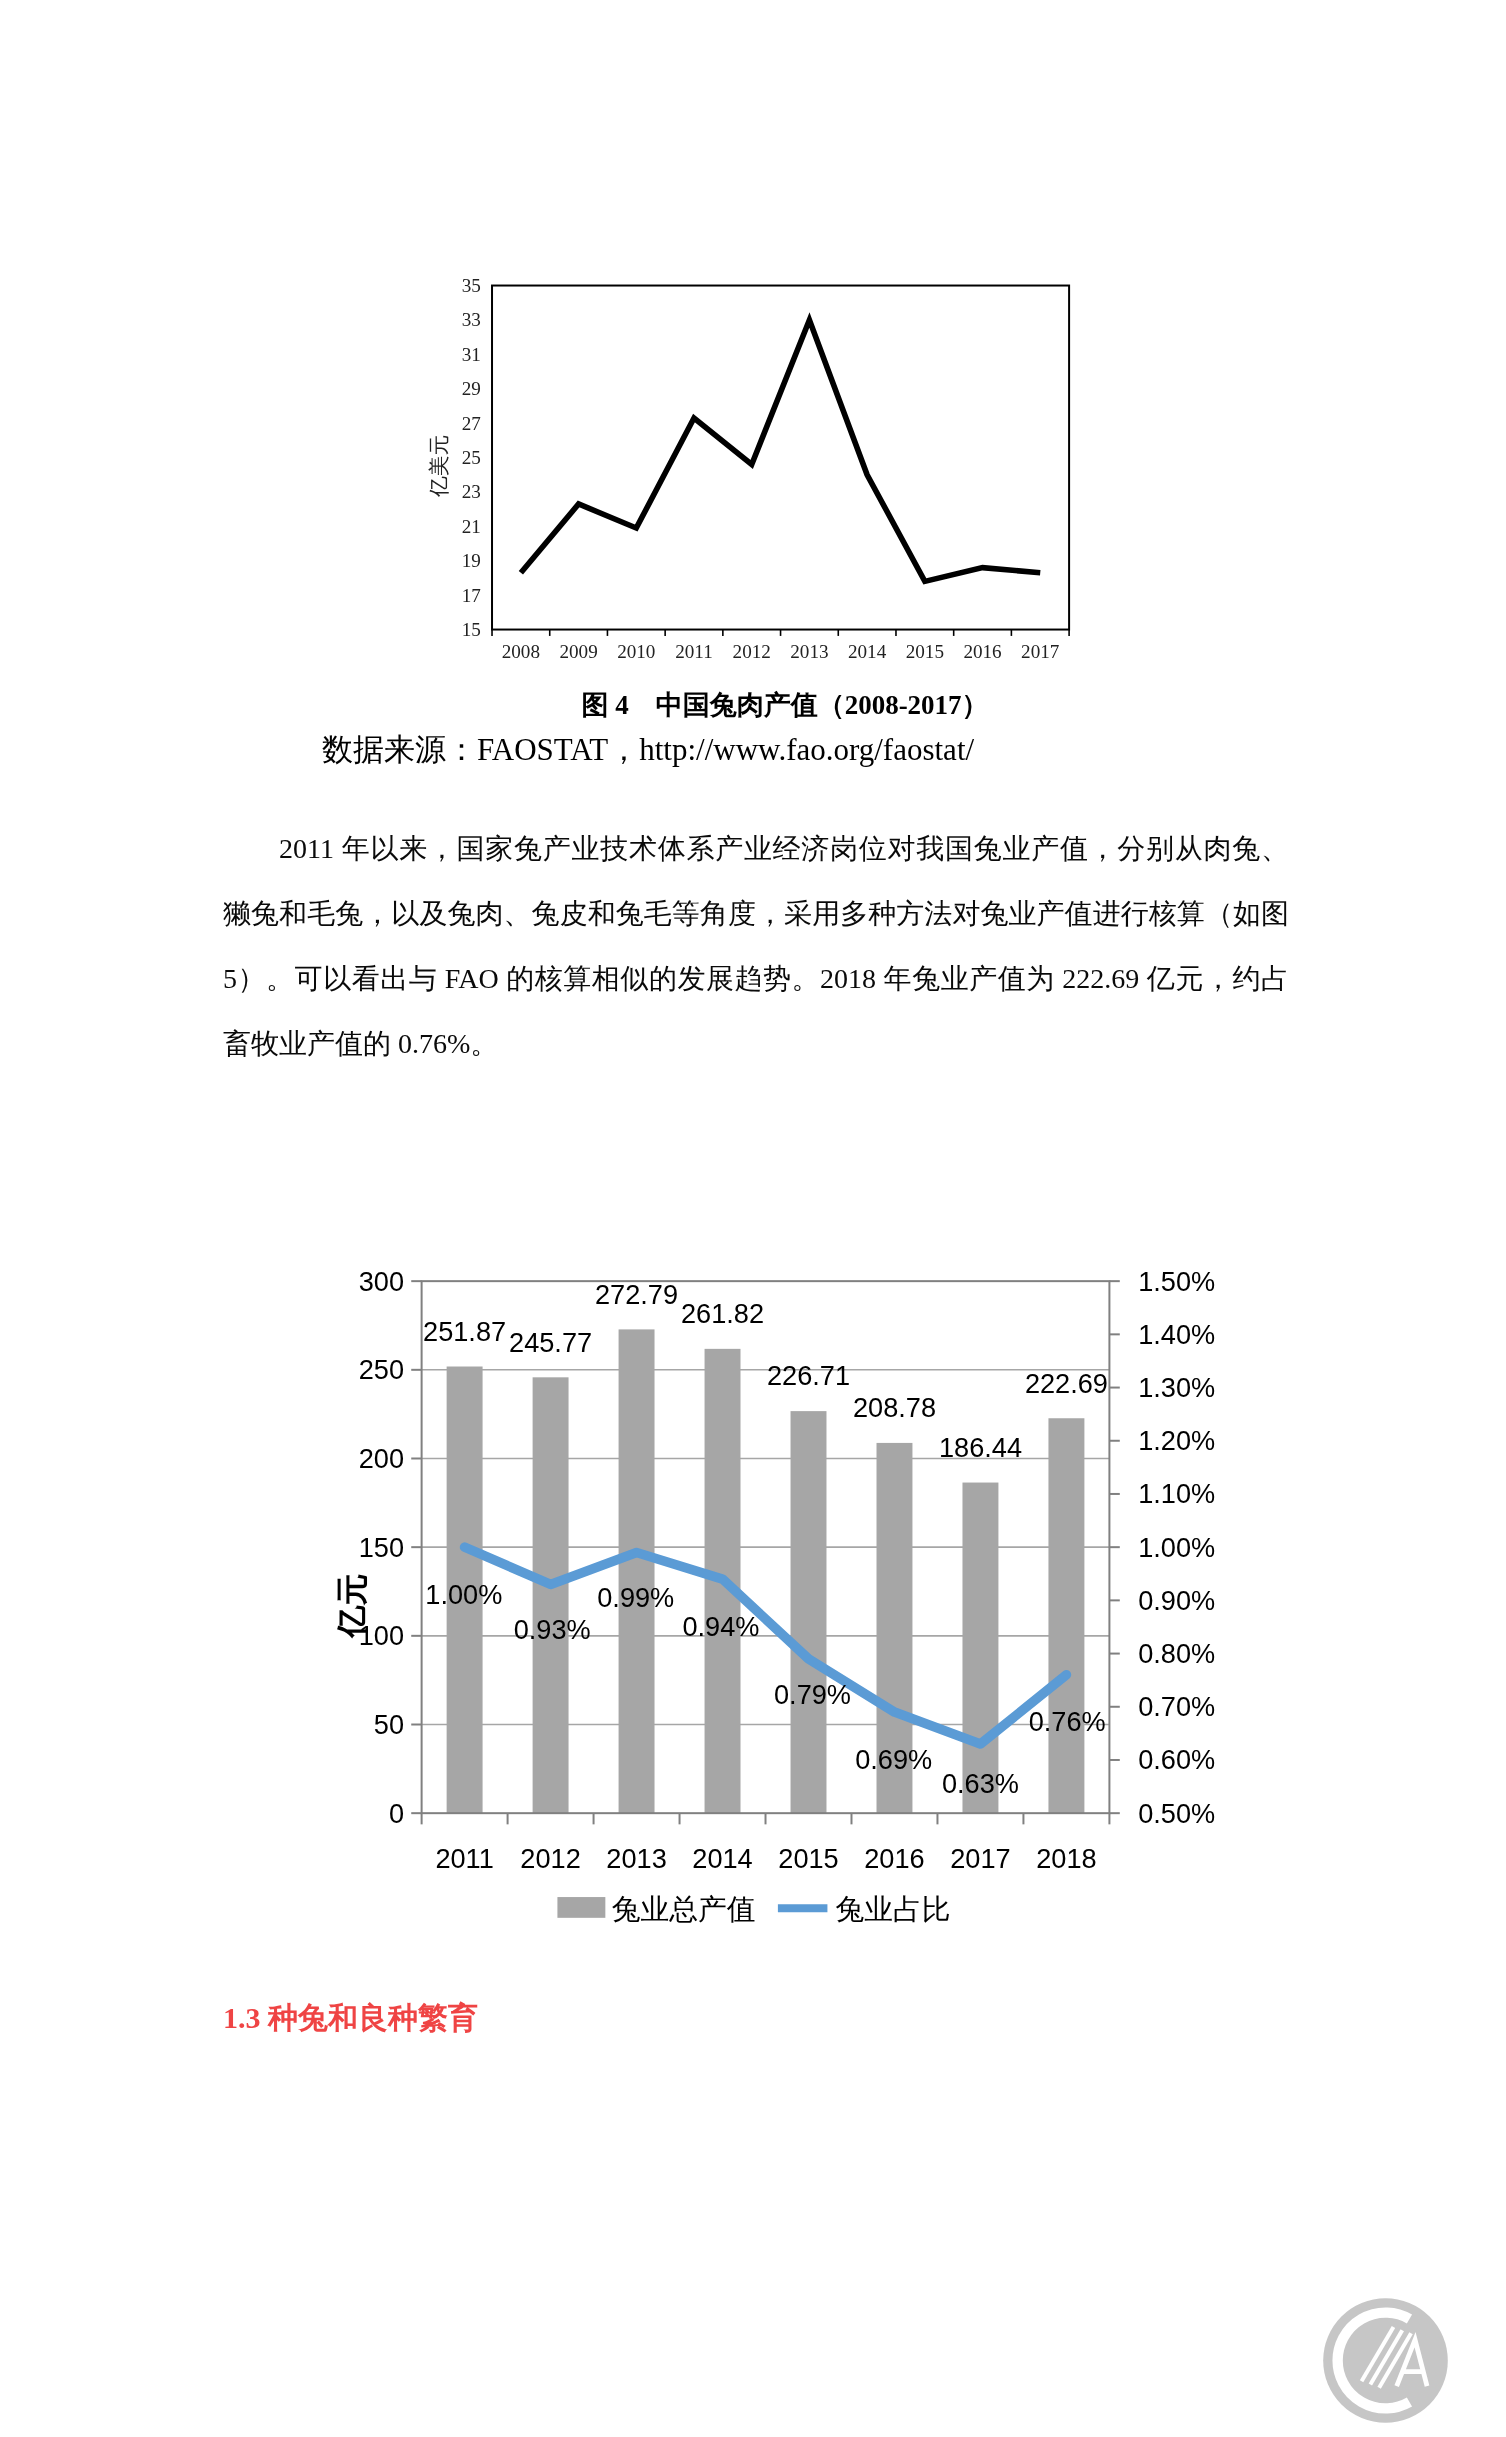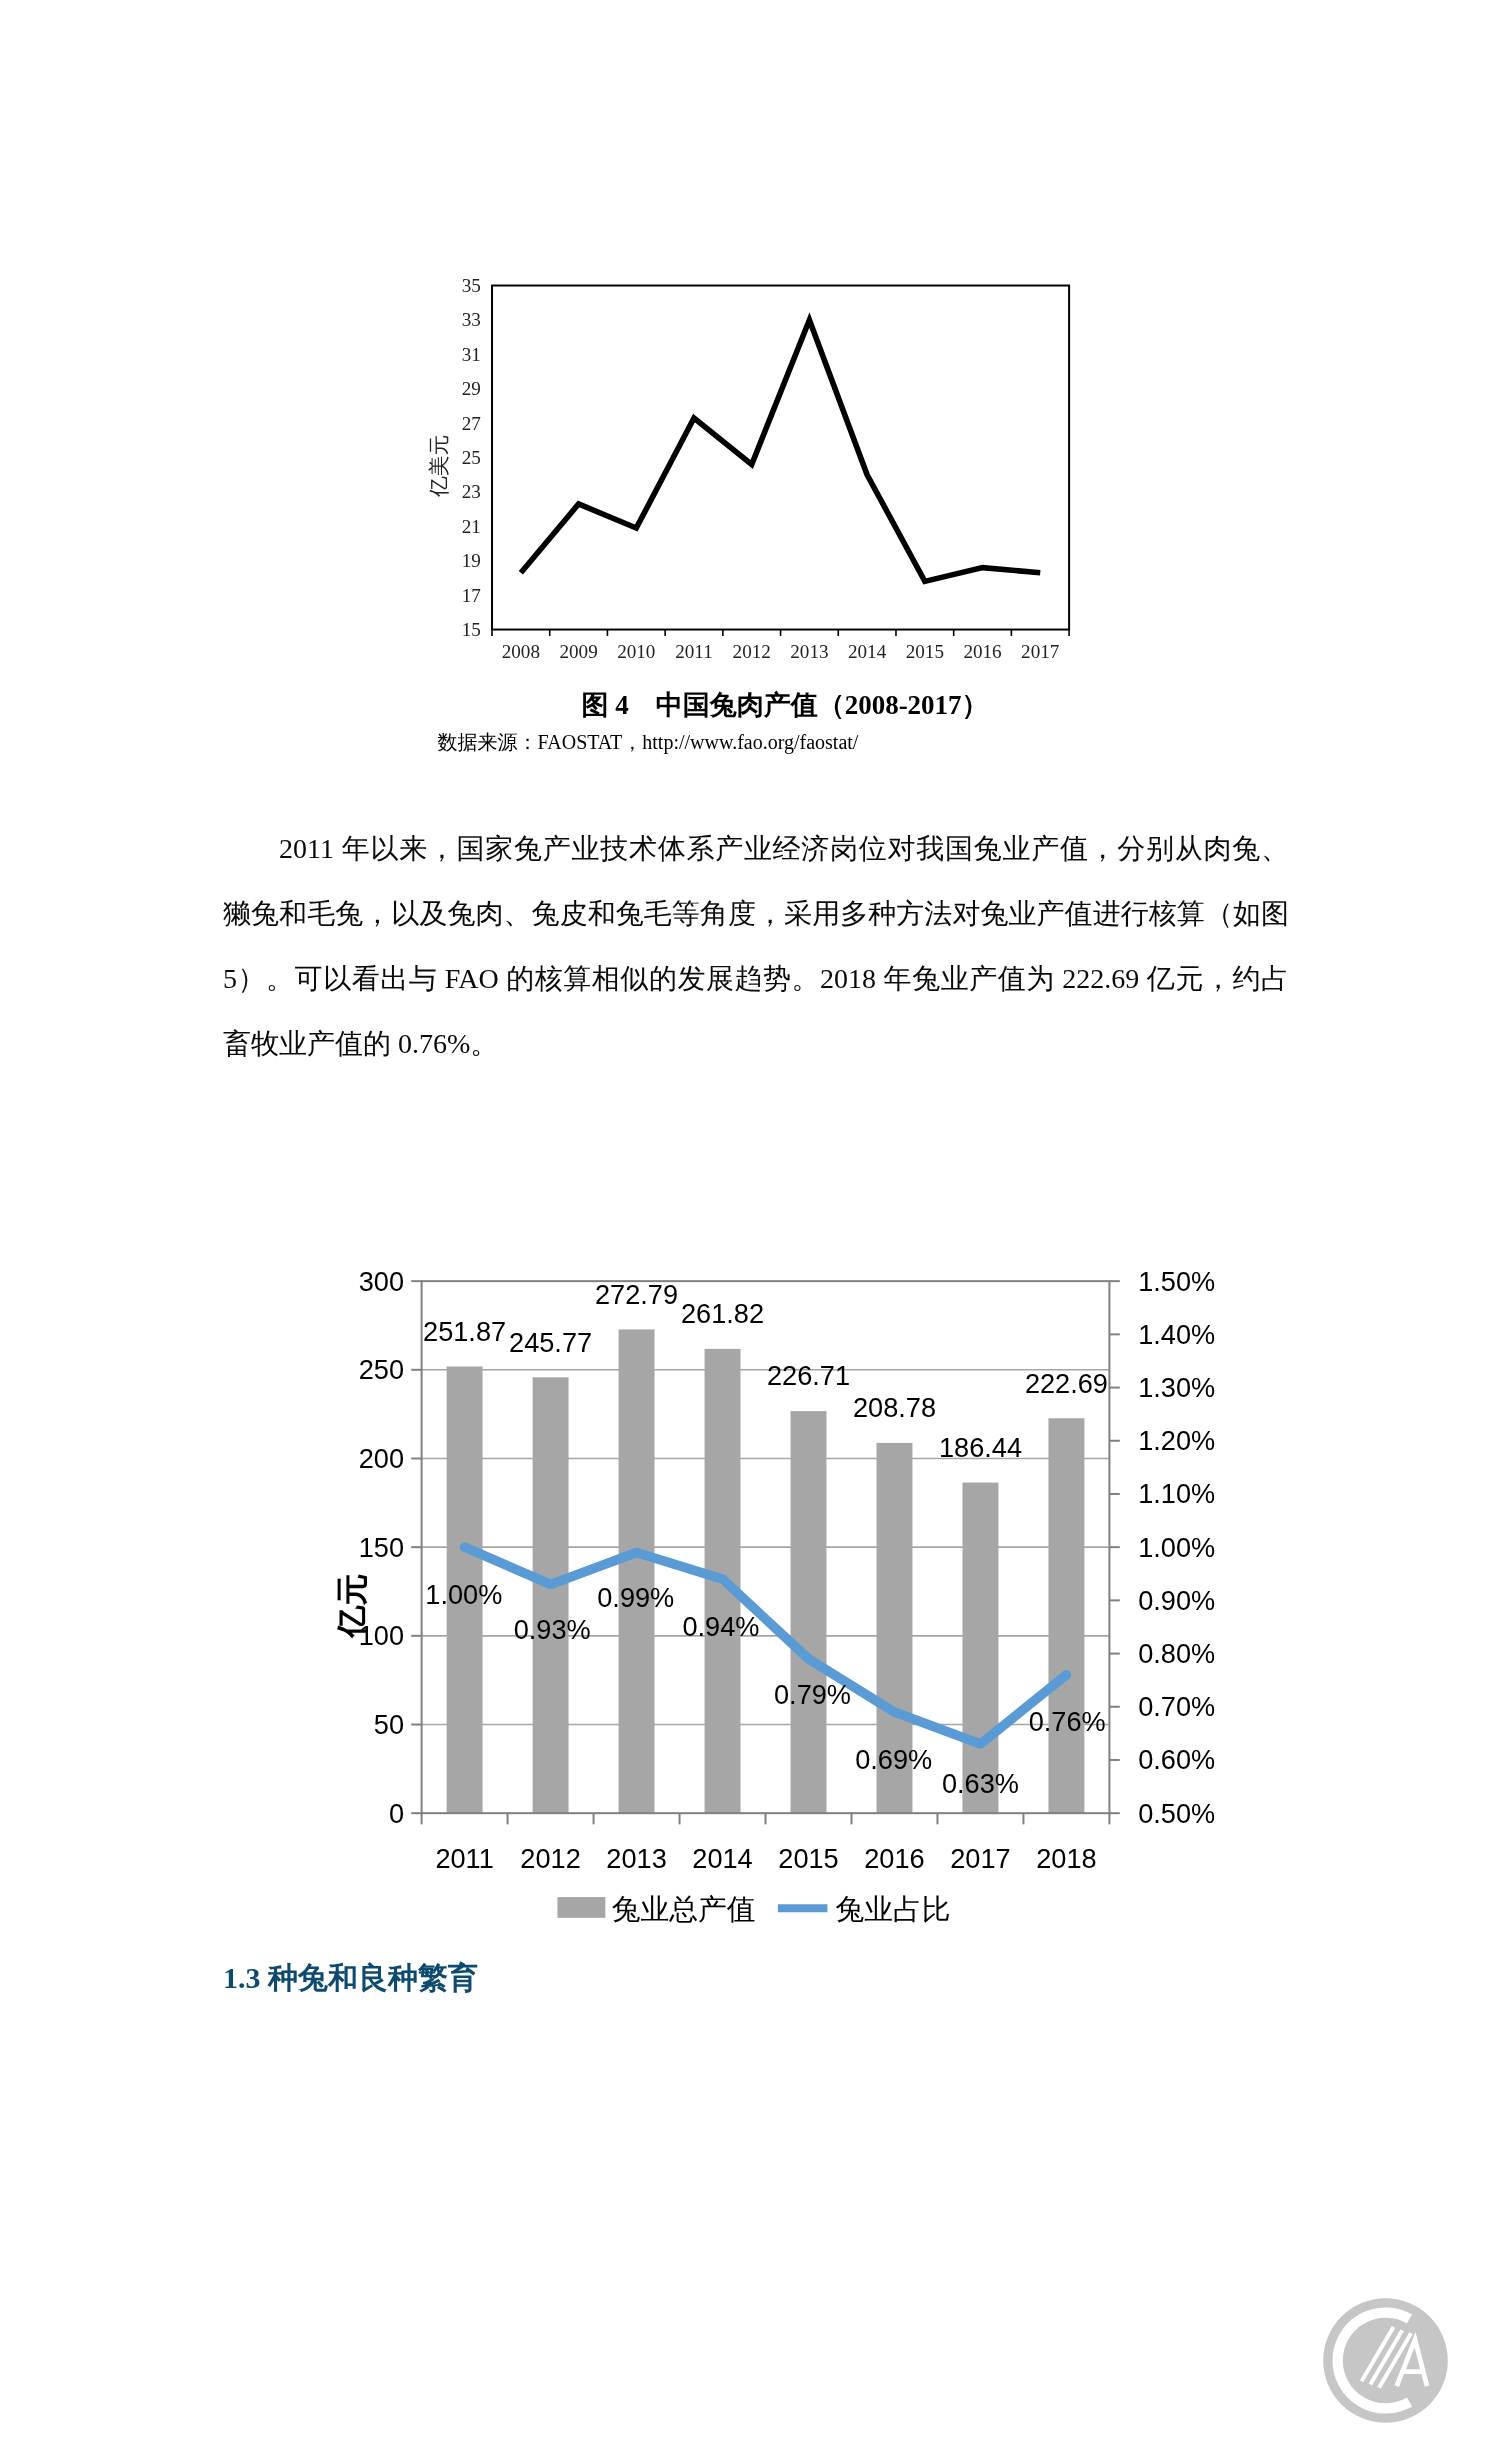--- a/index.html
+++ b/index.html
@@ -13,34 +13,34 @@
     color:#111111;
   }
   .abs{position:absolute;}
   .chart-box{position:absolute;text-decoration:underline;}
   .caption{
     width:1506px; text-align:center; font-weight:bold;
     color:#000000;
     padding-left:32px;
   }
   .fig4-caption{top:687px; left:0; font-size:27px;}
-  .fig4-source{top:729px; left:0; width:1296px; text-align:center; font-size:20px; color:#000;}
+  .fig4-source{top:729px; left:0; width:1296px; text-align:center; font-size:31px; color:#000;}
   .fig5-caption{top:1965px; left:0; font-size:29px;}
   .fig5-source{top:2010px; left:0; width:1506px; text-align:center; font-size:24px; color:#000;}
   .body-para{
     left:223px; width:1066px;
     font-size:28px; line-height:65px;
     text-align:justify; text-indent:2em;
     color:#0a0a0a; margin:0;
   }
   .para1{top:816px;}
   .para2{top:2131px; line-height:48px;}
   .section-heading{
-    left:223px; top:1958px;
-    font-size:30px; font-weight:bold; color:#0c4a6e; margin:0;
+    left:223px; top:1998px;
+    font-size:30px; font-weight:bold; color:#ef4444; margin:0;
   }
   svg text{user-select:none;}
   .c1-label{font-family:"Liberation Serif","DejaVu Serif",serif; font-size:24px; fill:#222222;}
   .c2-label{font-family:"Liberation Sans","DejaVu Sans",sans-serif; font-size:34px; fill:#000000;}
   .c2-datalabel{font-family:"Liberation Sans","DejaVu Sans",sans-serif; font-size:34px; fill:#000000;}
   .c2-legend{font-family:"Liberation Serif","DejaVu Serif",serif; font-size:36px; fill:#000000;}
   .c2-axistitle{font-family:"Liberation Serif","DejaVu Serif",serif; font-size:40px; font-weight:bold; fill:#000000;}
   .c1-axistitle{font-family:"Liberation Serif","DejaVu Serif",serif; font-size:26px; fill:#222222;}
 </style>
 </head>

